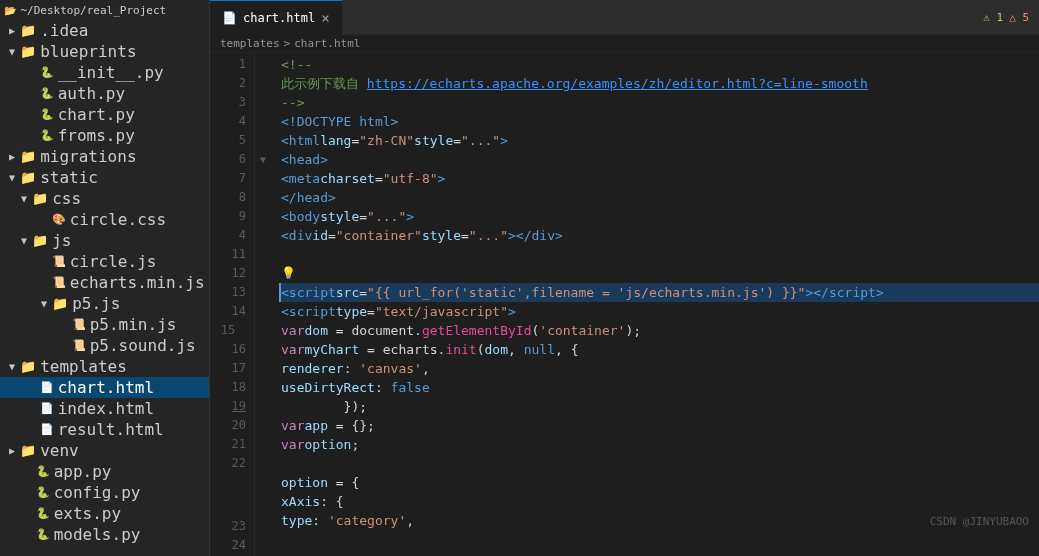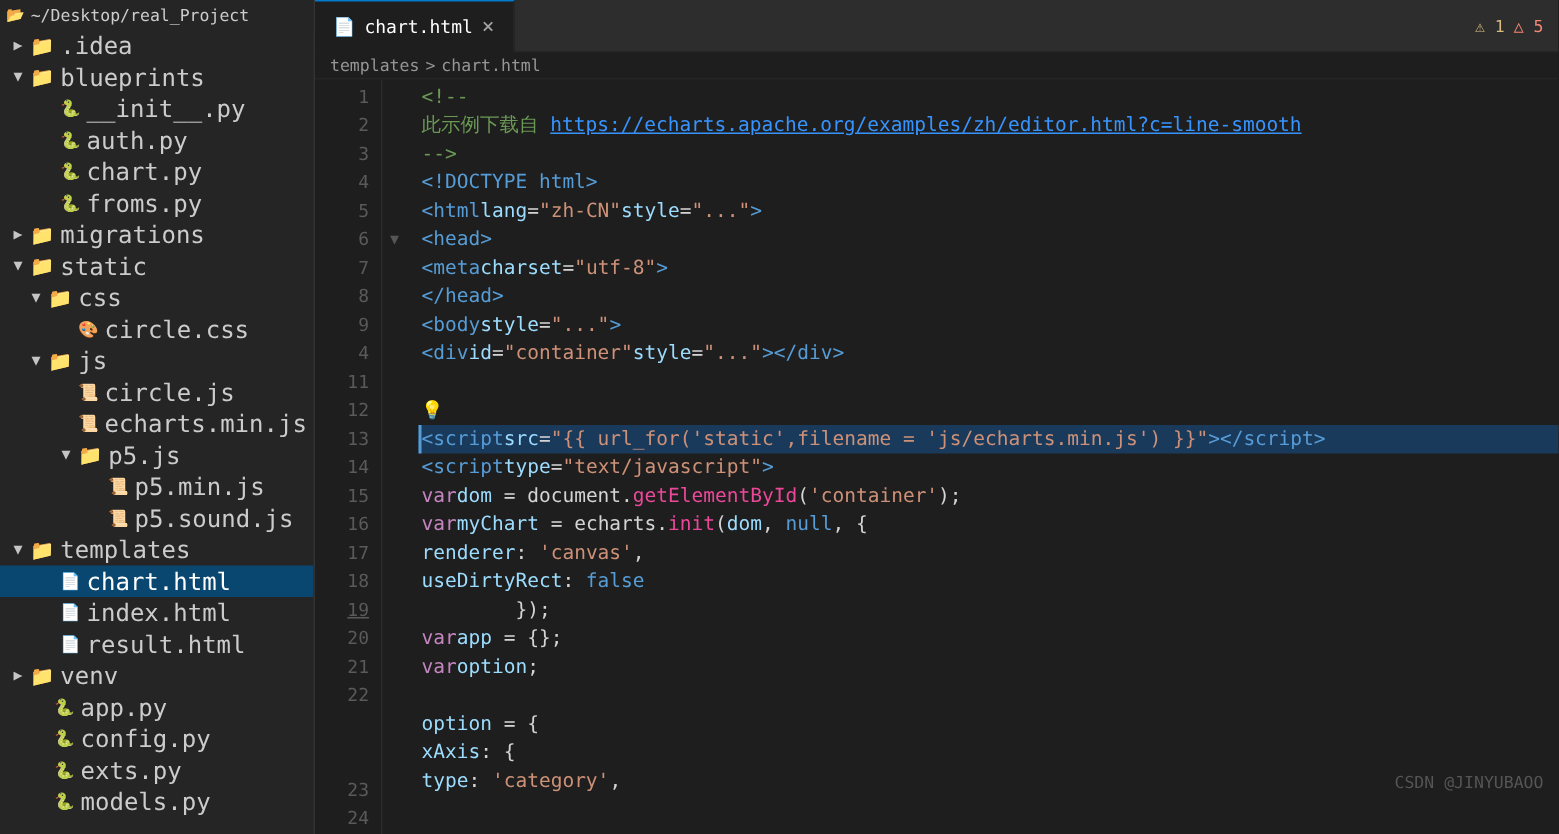--- a/index.html
+++ b/index.html
@@ -348,21 +348,21 @@
         <div style="height: 19px; line-height: 19px;">5</div>
         <div style="height: 19px; line-height: 19px;">6</div>
         <div style="height: 19px; line-height: 19px;">7</div>
         <div style="height: 19px; line-height: 19px;">8</div>
         <div style="height: 19px; line-height: 19px;">9</div>
         <div style="height: 19px; line-height: 19px;">4</div>
         <div style="height: 19px; line-height: 19px;">11</div>
         <div style="height: 19px; line-height: 19px;">12</div>
         <div style="height: 19px; line-height: 19px;">13</div>
         <div style="height: 19px; line-height: 19px;">14</div>
-        <div style="height: 19px; line-height: 19px;">15</div>
+        <div style="height: 19px; line-height: 19px; text-align: center;">15</div>
         <div style="height: 19px; line-height: 19px;">16</div>
         <div style="height: 19px; line-height: 19px;">17</div>
         <div style="height: 19px; line-height: 19px;">18</div>
         <div style="height: 19px; line-height: 19px; text-decoration: underline;">19</div>
         <div style="height: 19px; line-height: 19px;">20</div>
         <div style="height: 19px; line-height: 19px;">21</div>
         <div style="height: 19px; line-height: 19px;">22</div>
         <div style="height: 19px; line-height: 19px; margin-top: 44px;">23</div>
         <div style="height: 19px; line-height: 19px;">24</div>
         <div style="height: 19px; line-height: 19px;">25</div>

